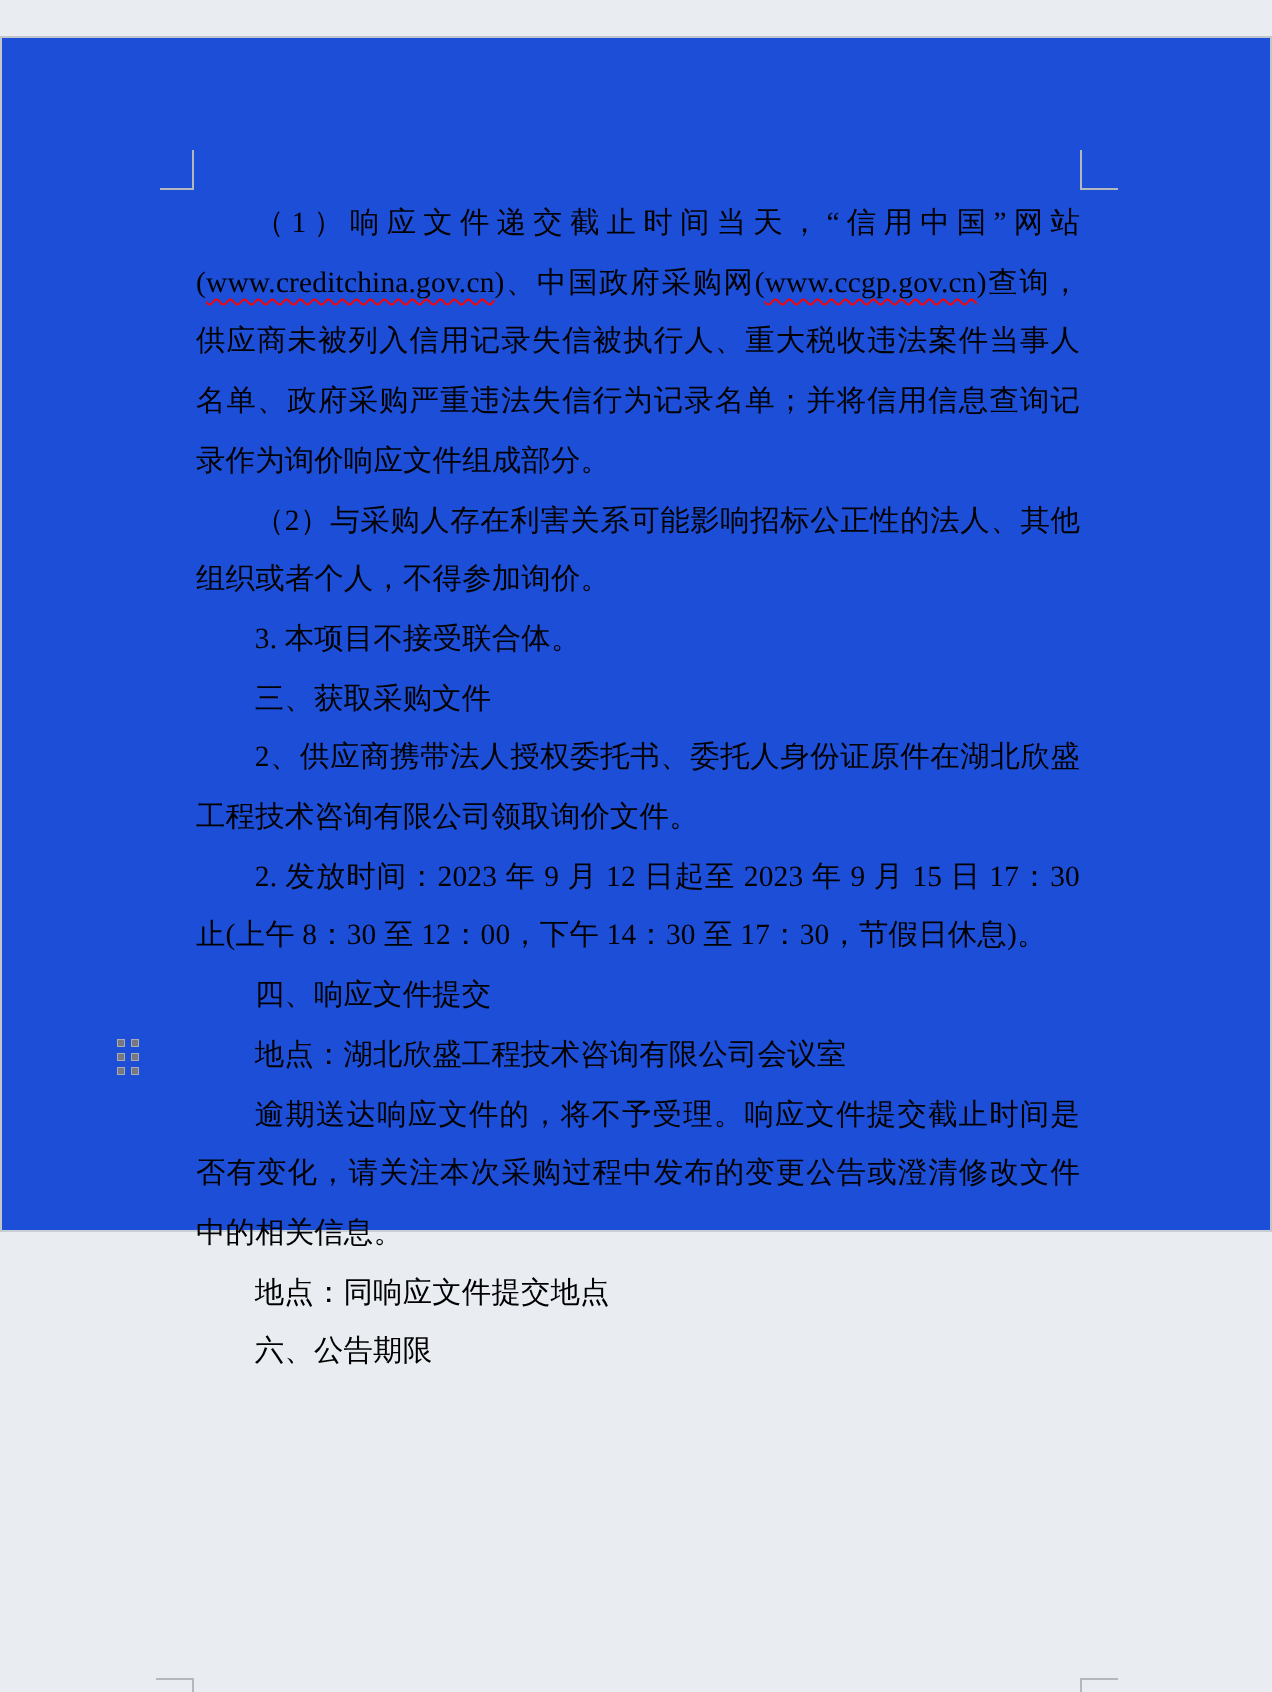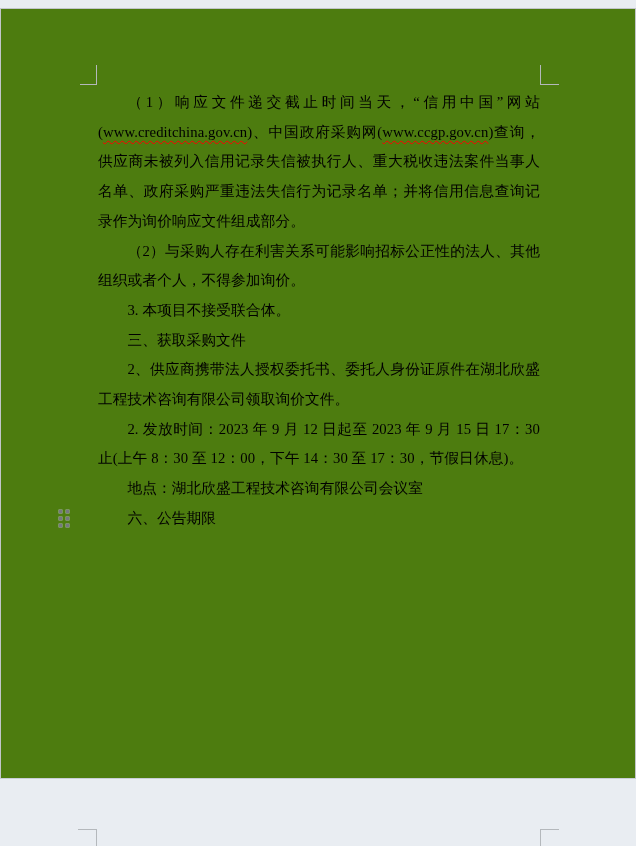--- a/index.html
+++ b/index.html
@@ -10,25 +10,25 @@
     width: 636px;
     height: 846px;
     position: relative;
     background: #e9edf2;
     overflow: hidden;
     font-family: "Liberation Serif", "DejaVu Serif", serif;
   }
   .page {
     position: absolute;
     left: 0;
-    top: 8px;
+    top: 18px;
     width: 636px;
-    height: 771px;
+    height: 598px;
     box-sizing: border-box;
-    background: #4d7c0f;
+    background: #1d4ed8;
     border: 1px solid #c2c6ca;
     border-bottom-color: #c9ced6;
   }
   
   .crop { position: absolute; box-sizing: border-box; }
   .crop.tl {
     left: 79px; top: 56px; width: 17px; height: 20px;
     border-right: 1px solid #b4b8bc; border-bottom: 1px solid #b4b8bc;
   }
   .crop.tr {
@@ -120,24 +120,27 @@
     <p>（2）与采购人存在利害关系可能影响招标公正性的法人、其他组织或者个人，不得参加询价。</p>
 
     <p>3. 本项目不接受联合体。</p>
 
     <p>三、获取采购文件</p>
 
     <p>2、供应商携带法人授权委托书、委托人身份证原件在湖北欣盛工程技术咨询有限公司领取询价文件。</p>
 
     <p>2. 发放时间：2023 年 9 月 12 日起至 2023 年 9 月 15 日 17：30 止(上午 8：30 至 12：00，下午 14：30 至 17：30，节假日休息)。</p>
 
+    <p>四、响应文件提交</p>
 
 
     <p>地点：湖北欣盛工程技术咨询有限公司会议室</p>
 
+    <p>逾期送达响应文件的，将不予受理。响应文件提交截止时间是否有变化，请关注本次采购过程中发布的变更公告或澄清修改文件中的相关信息。</p>
 
 
 
+    <p>地点：同响应文件提交地点</p>
 
     <p>六、公告期限</p>
 
   </div>
 </div>
 
 </body></html>

